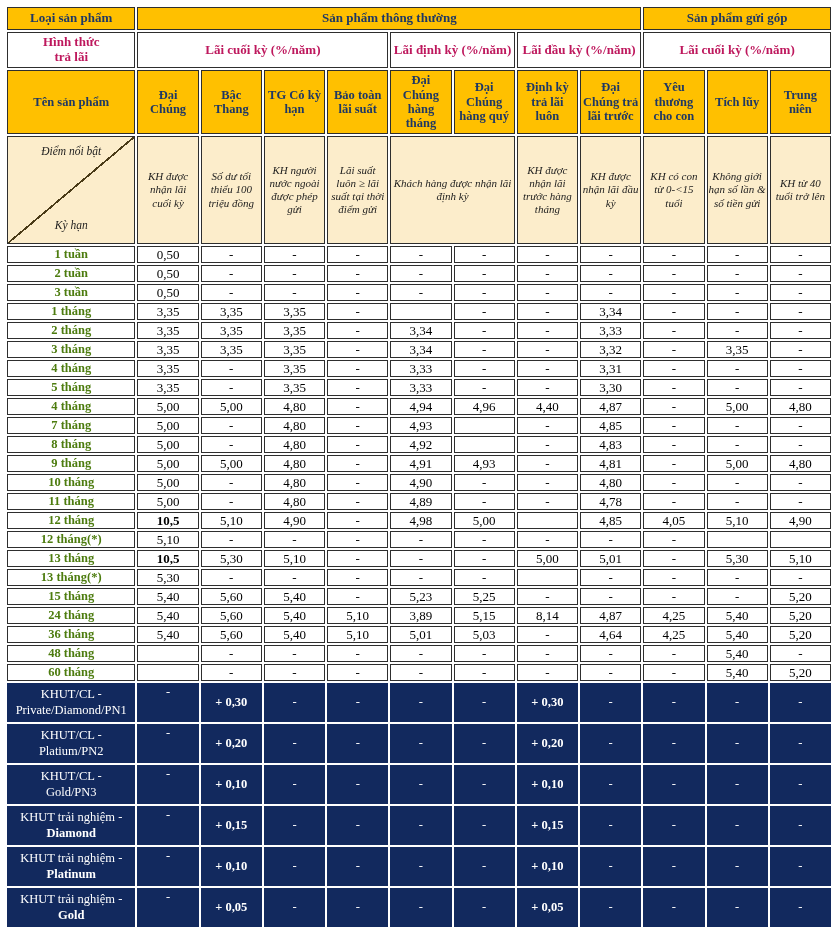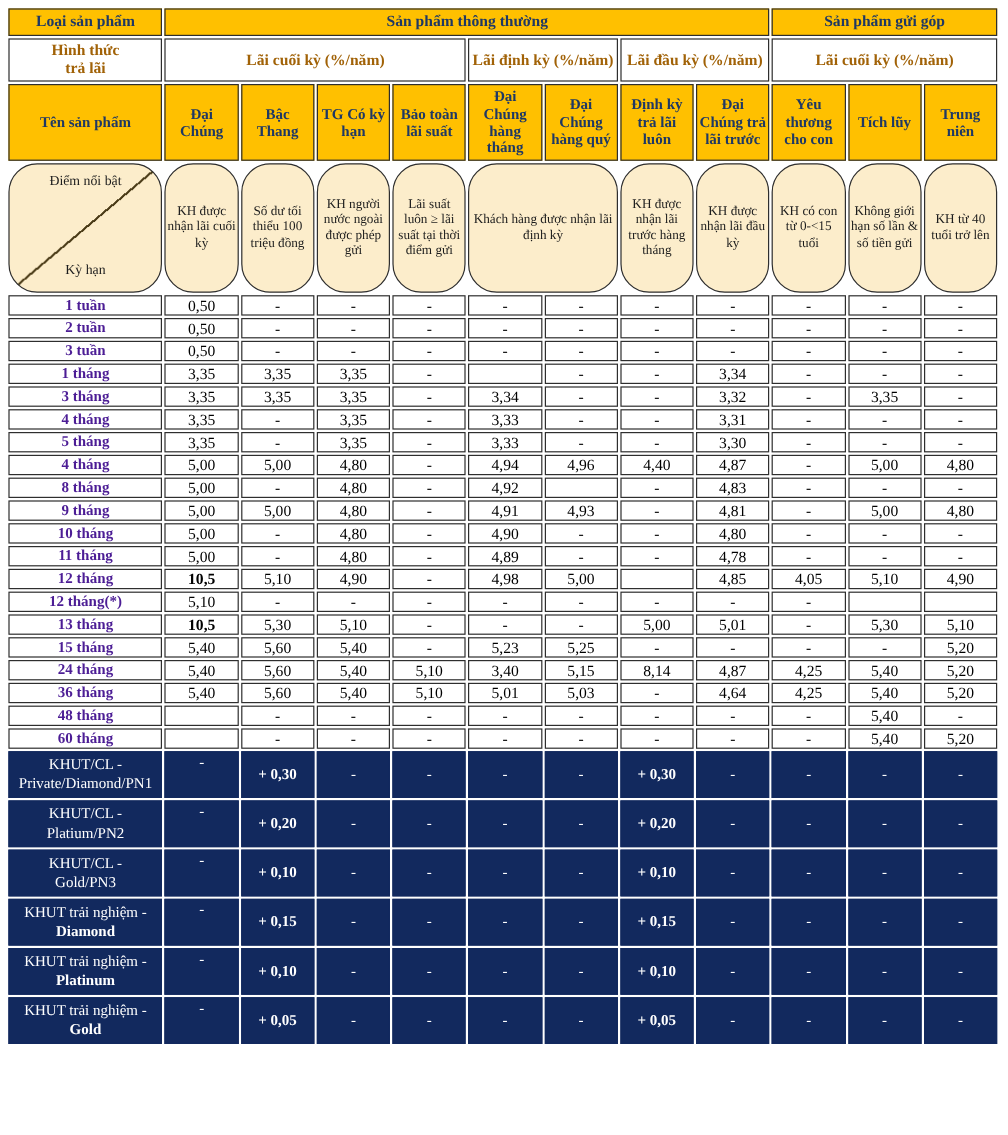--- a/index.html
+++ b/index.html
@@ -3,31 +3,31 @@
 <meta charset="utf-8">
 <style>
   html,body{margin:0;padding:0;background:#fff;}
   body{width:840px;height:946px;font-family:"Liberation Serif", serif;}
   table{border-collapse:separate;border-spacing:2px;table-layout:fixed;width:828px;margin:5px 0 0 5px;}
   col.c0{width:128px;}
   col.cv{width:61px;}
   th,td{border:1px solid #2e2e2e;text-align:center;vertical-align:middle;padding:0 1px;overflow:hidden;}
   
   .gold{background:#FFC000;color:#1F3864;font-weight:bold;font-size:13px;line-height:1.15;}
-  .whead{background:#ffffff;color:#a16207;font-weight:bold;font-size:13px;line-height:1.15;white-space:pre-line;}
+  .whead{background:#ffffff;color:#be185d;font-weight:bold;font-size:13px;line-height:1.15;white-space:pre-line;}
   .r1 th{height:21px;margin-top:24px;}
   .r2 th{height:34px;}
   .r3 th{height:62px;font-size:12.5px;}
   .r4 th{height:106px;}
-  .cream{background:#FCEDCB;color:#1c1c1c;font-weight:normal;font-size:11px;line-height:1.2;border-radius:24px;}
+  .cream{background:#FCEDCB;color:#1c1c1c;font-style:italic;font-weight:normal;font-size:11px;line-height:1.2;}
   .diag{position:relative;background-image:linear-gradient(to bottom right,transparent 49.5%,#4a3b17 49.5%,#4a3b17 50.6%,transparent 50.6%),linear-gradient(#FCEDCB,#FCEDCB);}
   .diag .inner{display:flex;flex-direction:column;justify-content:space-between;height:100%;padding:8px 0 10px 0;box-sizing:border-box;font-size:11.5px;}
   
   .data-row td{height:15px;font-size:13px;color:#000;line-height:1;}
-  .data-row td.rowlabel{font-weight:bold;color:#4c1d95;font-size:12.5px;}
+  .data-row td.rowlabel{font-weight:bold;color:#4d7c0f;font-size:12.5px;}
   td.b{font-weight:bold;}
   
   .dark-row td{background:#12295E;border-color:#12295E;color:#fff;height:36px;font-size:12.5px;line-height:1.25;}
   .dark-row td.rowlabel{white-space:pre-line;}
   .dark-row td.top{vertical-align:top;padding-top:1px;}
 </style>
 </head>
 <body>
 
 <table>
@@ -143,20 +143,34 @@
         <td>-</td>
         <td></td>
         <td>-</td>
         <td>-</td>
         <td>3,34</td>
         <td>-</td>
         <td>-</td>
         <td>-</td>
       </tr>
       <tr class="data-row">
+        <td class="rowlabel">2 tháng</td>
+        <td>3,35</td>
+        <td>3,35</td>
+        <td>3,35</td>
+        <td>-</td>
+        <td>3,34</td>
+        <td>-</td>
+        <td>-</td>
+        <td>3,33</td>
+        <td>-</td>
+        <td>-</td>
+        <td>-</td>
+      </tr>
+      <tr class="data-row">
         <td class="rowlabel">3 tháng</td>
         <td>3,35</td>
         <td>3,35</td>
         <td>3,35</td>
         <td>-</td>
         <td>3,34</td>
         <td>-</td>
         <td>-</td>
         <td>3,32</td>
         <td>-</td>
@@ -199,20 +213,34 @@
         <td>-</td>
         <td>4,94</td>
         <td>4,96</td>
         <td>4,40</td>
         <td>4,87</td>
         <td>-</td>
         <td>5,00</td>
         <td>4,80</td>
       </tr>
       <tr class="data-row">
+        <td class="rowlabel">7 tháng</td>
+        <td>5,00</td>
+        <td>-</td>
+        <td>4,80</td>
+        <td>-</td>
+        <td>4,93</td>
+        <td></td>
+        <td>-</td>
+        <td>4,85</td>
+        <td>-</td>
+        <td>-</td>
+        <td>-</td>
+      </tr>
+      <tr class="data-row">
         <td class="rowlabel">8 tháng</td>
         <td>5,00</td>
         <td>-</td>
         <td>4,80</td>
         <td>-</td>
         <td>4,92</td>
         <td></td>
         <td>-</td>
         <td>4,83</td>
         <td>-</td>
@@ -297,40 +325,54 @@
         <td>-</td>
         <td>-</td>
         <td>-</td>
         <td>5,00</td>
         <td>5,01</td>
         <td>-</td>
         <td>5,30</td>
         <td>5,10</td>
       </tr>
       <tr class="data-row">
+        <td class="rowlabel">13 tháng(*)</td>
+        <td>5,30</td>
+        <td>-</td>
+        <td>-</td>
+        <td>-</td>
+        <td>-</td>
+        <td>-</td>
+        <td></td>
+        <td>-</td>
+        <td>-</td>
+        <td>-</td>
+        <td>-</td>
+      </tr>
+      <tr class="data-row">
         <td class="rowlabel">15 tháng</td>
         <td>5,40</td>
         <td>5,60</td>
         <td>5,40</td>
         <td>-</td>
         <td>5,23</td>
         <td>5,25</td>
         <td>-</td>
         <td>-</td>
         <td>-</td>
         <td>-</td>
         <td>5,20</td>
       </tr>
       <tr class="data-row">
         <td class="rowlabel">24 tháng</td>
         <td>5,40</td>
         <td>5,60</td>
         <td>5,40</td>
         <td>5,10</td>
-        <td>3,40</td>
+        <td>3,89</td>
         <td>5,15</td>
         <td>8,14</td>
         <td>4,87</td>
         <td>4,25</td>
         <td>5,40</td>
         <td>5,20</td>
       </tr>
       <tr class="data-row">
         <td class="rowlabel">36 tháng</td>
         <td>5,40</td>

